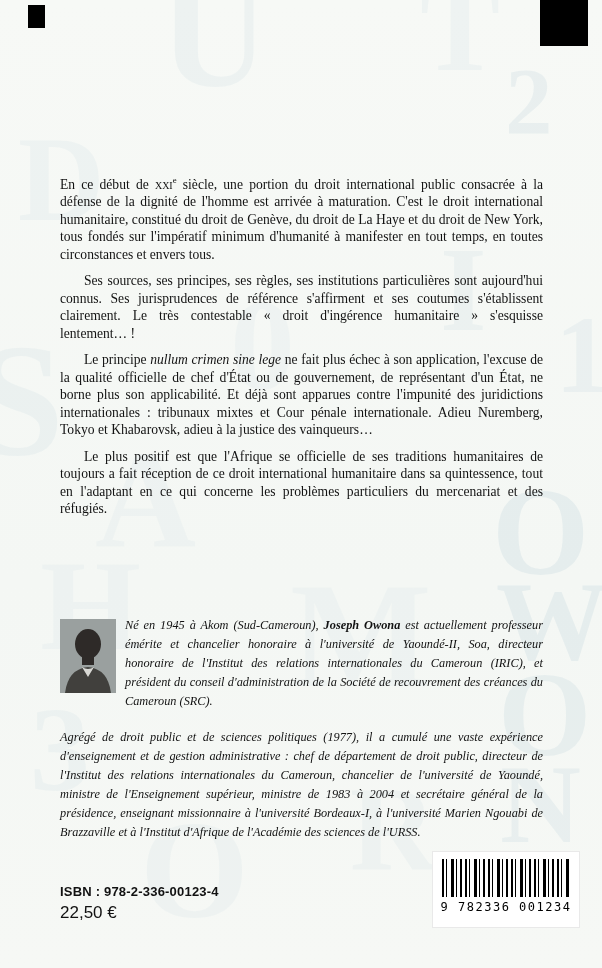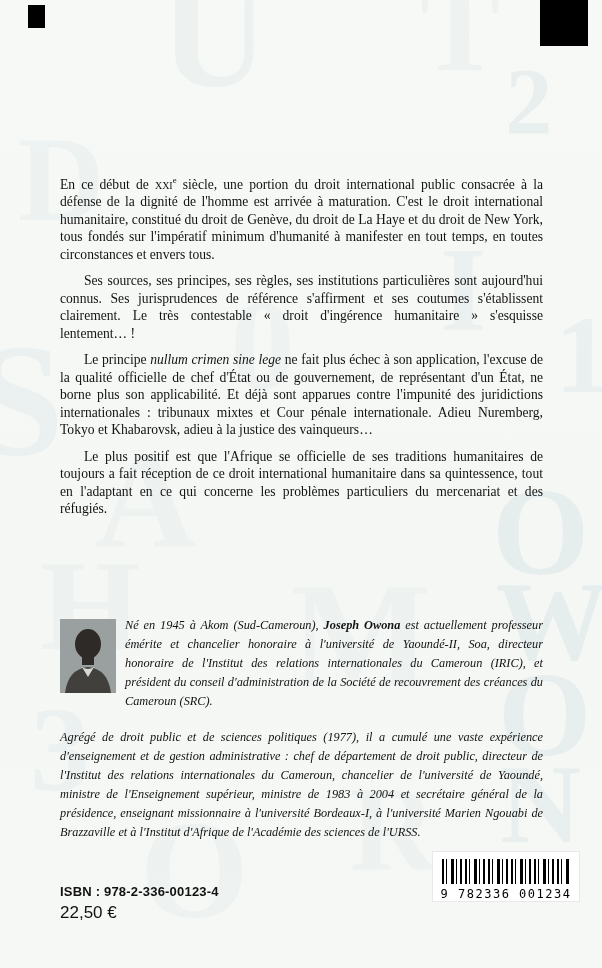--- a/index.html
+++ b/index.html
@@ -57,21 +57,21 @@
     margin: 3px 9px 2px 0;
     background: linear-gradient(180deg, #c3c7c6 0%, #8f9493 100%);
     position: relative; overflow: hidden;
   }
 
   .footer-left { position: absolute; left: 60px; top: 884px; font-family: Liberation Sans, sans-serif; }
   .isbn { font-size: 13px; font-weight: bold; letter-spacing: 0.2px; color: #111; }
   .price { font-size: 17px; margin-top: 4px; color: #111; }
 
   .barcode {
-    position: absolute; left: 432px; top: 851px; width: 148px; height: 51px;
+    position: absolute; left: 432px; top: 851px; width: 148px; height: 77px;
     background: #ffffff; border: 1px solid #e9e9e9; box-sizing: border-box;
     display: flex; flex-direction: column; align-items: center;
   }
   .bars {
     width: 128px; height: 38px; margin-top: 7px;
     background: repeating-linear-gradient(90deg,
       #000 0px, #000 2px, transparent 2px, transparent 4px,
       #000 4px, #000 5px, transparent 5px, transparent 9px,
       #000 9px, #000 12px, transparent 12px, transparent 14px,
       #000 14px, #000 15px, transparent 15px, transparent 18px,

